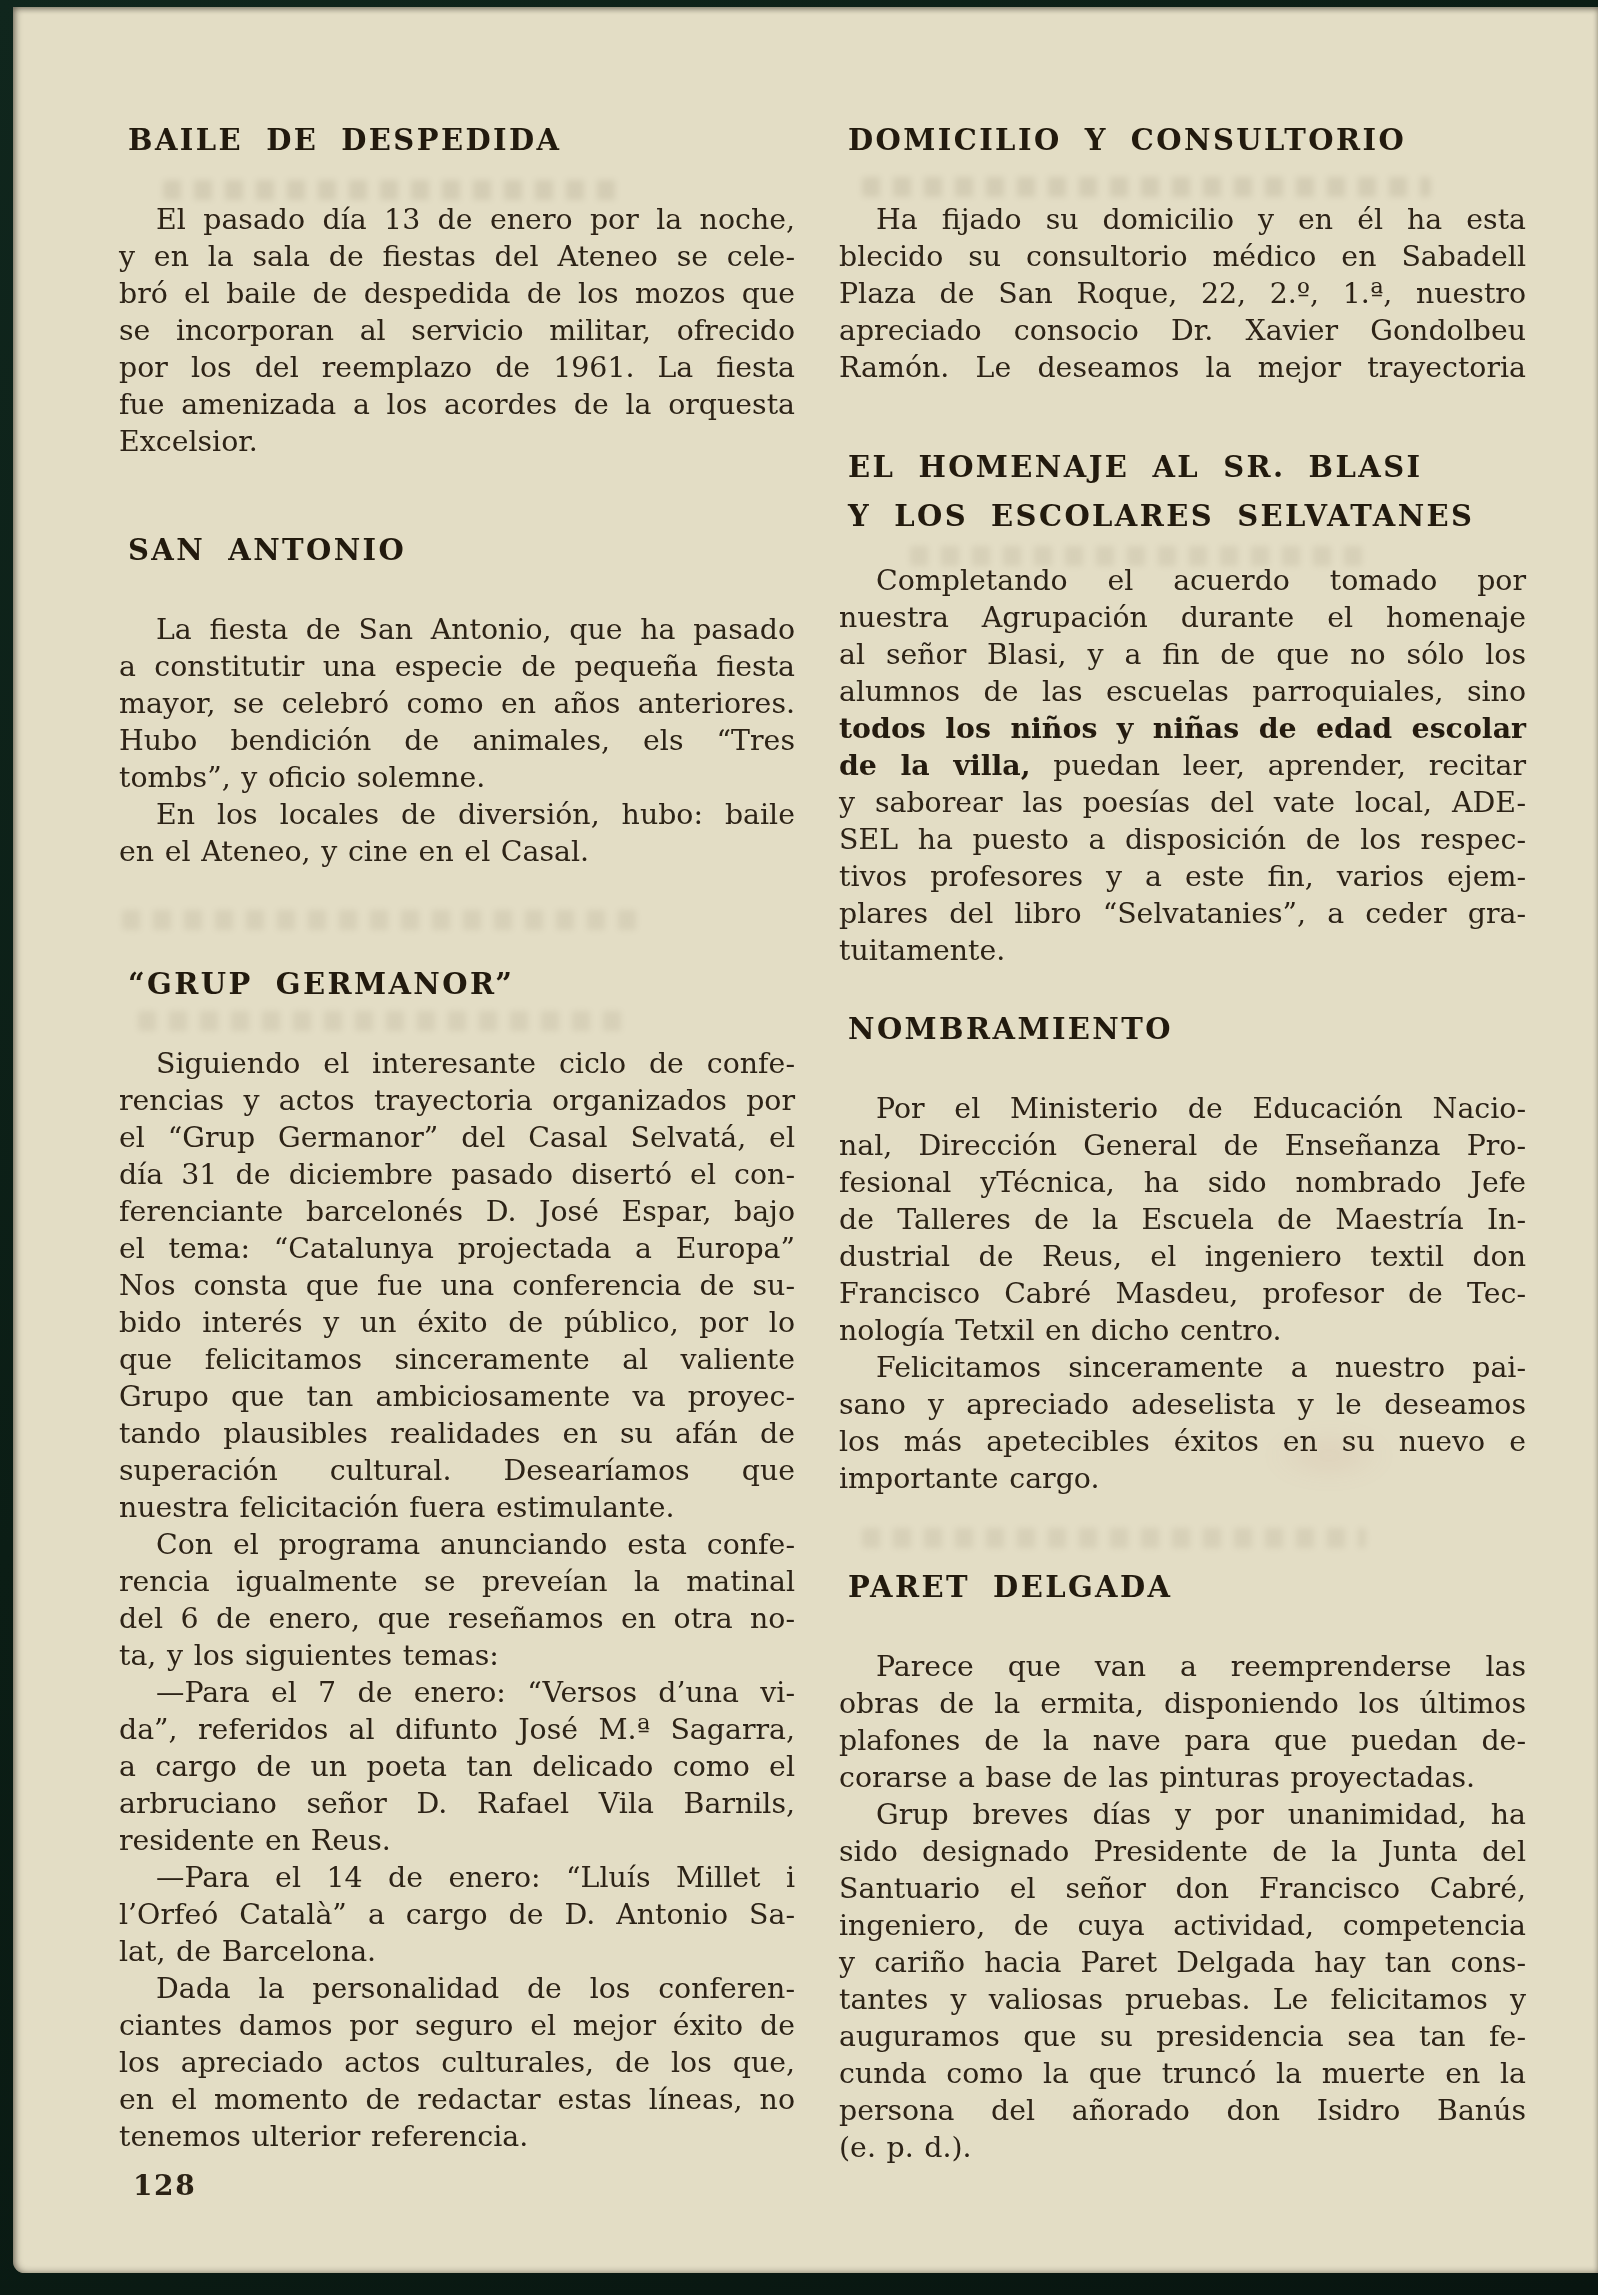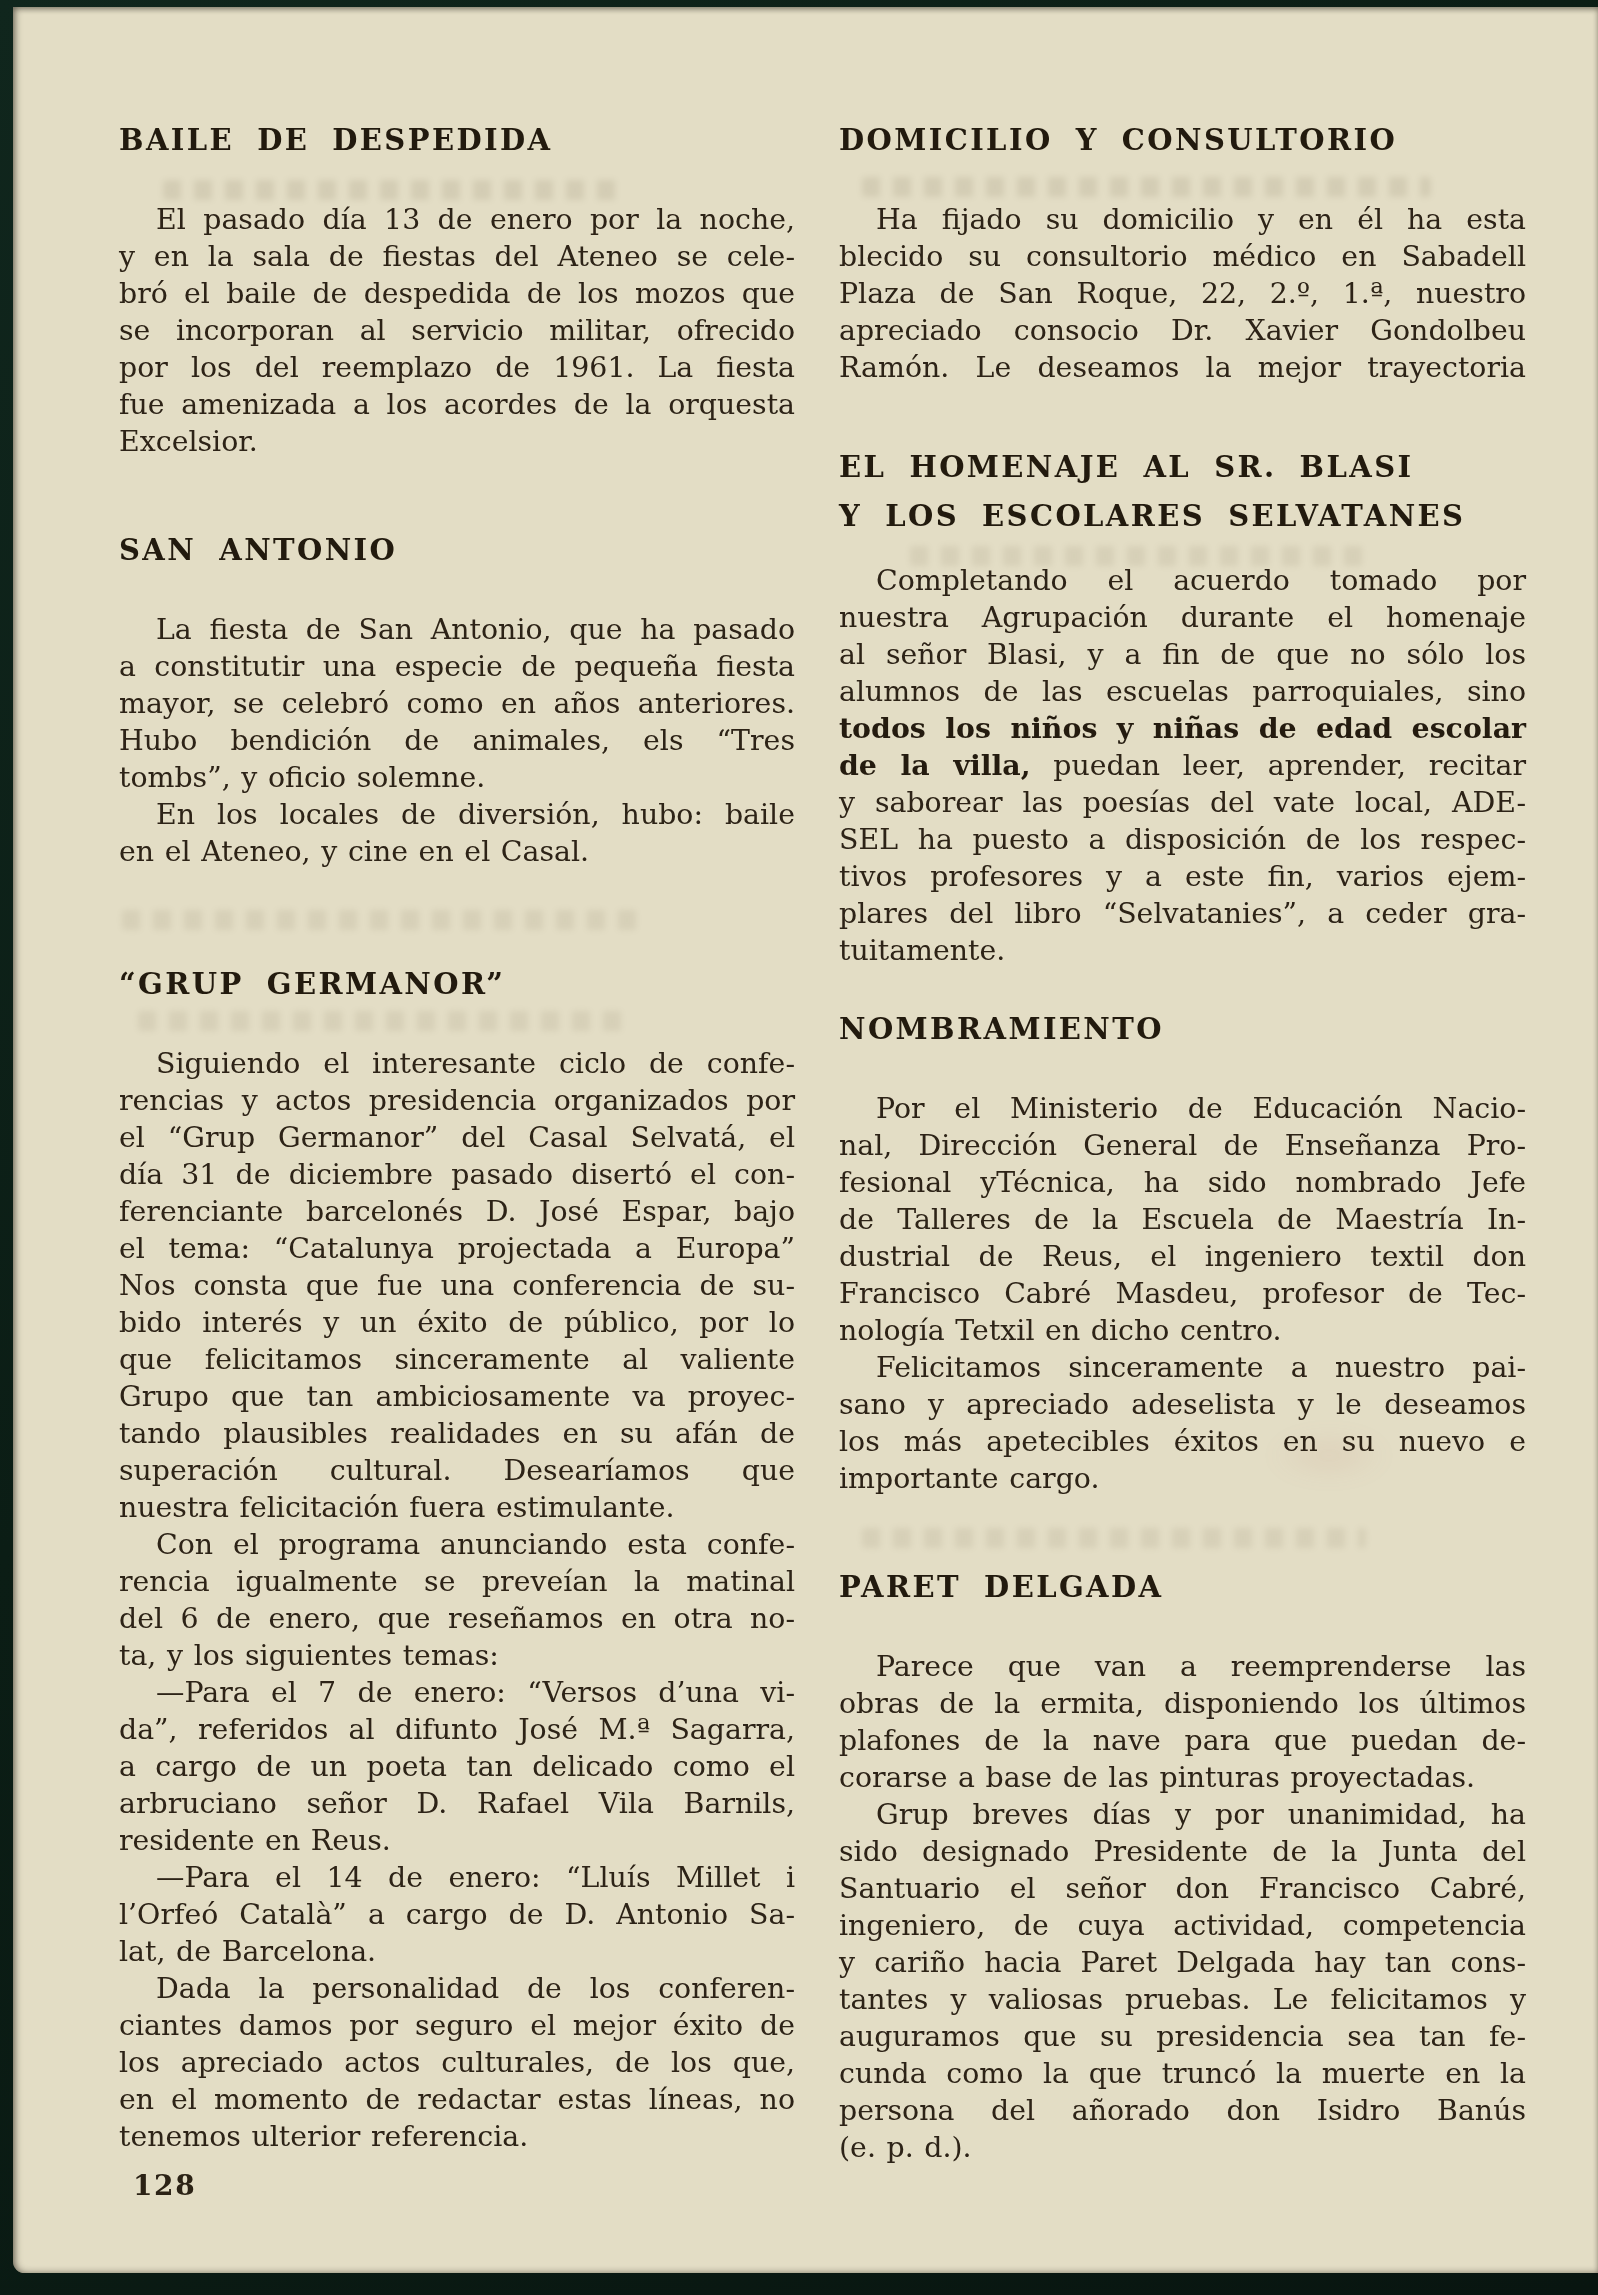--- a/index.html
+++ b/index.html
@@ -17,21 +17,21 @@
     border-bottom-left-radius:11.4px;
     box-shadow:inset 2.4px 0 7.3px rgba(20,16,8,0.45), inset 0 2.4px 4.9px rgba(20,16,8,0.25);}
   
   .ghost{position:absolute;height:19.5px;border-radius:4.1px;filter:blur(3.3px);opacity:.13;
     background:repeating-linear-gradient(90deg,#6f6448 0 18px,rgba(111,100,72,0) 18px 31px);}
   .stain{position:absolute;width:122px;height:49px;border-radius:50%;filter:blur(11.4px);
     background:radial-gradient(closest-side,rgba(176,108,96,0.35),rgba(176,108,96,0));opacity:.35;}
   .col{position:absolute;color:#2d2317;}
   .col-left{left:119px;top:122px;width:676px;}
   .col-right{left:839px;top:122px;width:687px;}
-  .sec-head{margin:0 0 42px 0;}
+  .sec-head{margin:0 0 42px 9px;}
   .head-line{font-weight:700;font-size:29px;line-height:37px;letter-spacing:2.4px;
     word-spacing:10.6px;color:#221a0e;}
   .section[data-name="section-homenaje-blasi"] .sec-head{margin-bottom:21px;}
   .section[data-name="section-homenaje-blasi"] .head-line{line-height:49px;}
   .section[data-name="section-san-antonio"]{margin-top:72px;}
   .section[data-name="section-grup-germanor"]{margin-top:96px;}
   .section[data-name="section-homenaje-blasi"]{margin-top:57px;}
   .section[data-name="section-nombramiento"]{margin-top:42px;}
   .section[data-name="section-paret-delgada"]{margin-top:72px;}
   .para{margin:0;}
@@ -92,21 +92,21 @@
           </div>
         </div>
       </div>
       <div class="section" data-name="section-grup-germanor">
         <div class="sec-head" data-name="section-heading">
           <div class="head-line" data-name="section-heading-line">“GRUP GERMANOR”</div>
         </div>
         <div class="sec-body" data-name="section-body">
           <div class="para" data-name="paragraph">
             <div class="tline first" data-name="text-line">Siguiendo el interesante ciclo de confe-</div>
-            <div class="tline" data-name="text-line">rencias y actos presidencia organizados por</div>
+            <div class="tline" data-name="text-line">rencias y actos trayectoria organizados por</div>
             <div class="tline" data-name="text-line">el “Grup Germanor” del Casal Selvatá, el</div>
             <div class="tline" data-name="text-line">día 31 de diciembre pasado disertó el con-</div>
             <div class="tline" data-name="text-line">ferenciante barcelonés D. José Espar, bajo</div>
             <div class="tline" data-name="text-line">el tema: “Catalunya projectada a Europa”</div>
             <div class="tline" data-name="text-line">Nos consta que fue una conferencia de su-</div>
             <div class="tline" data-name="text-line">bido interés y un éxito de público, por lo</div>
             <div class="tline" data-name="text-line">que felicitamos sinceramente al valiente</div>
             <div class="tline" data-name="text-line">Grupo que tan ambiciosamente va proyec-</div>
             <div class="tline" data-name="text-line">tando plausibles realidades en su afán de</div>
             <div class="tline" data-name="text-line">superación cultural. Desearíamos que</div>

